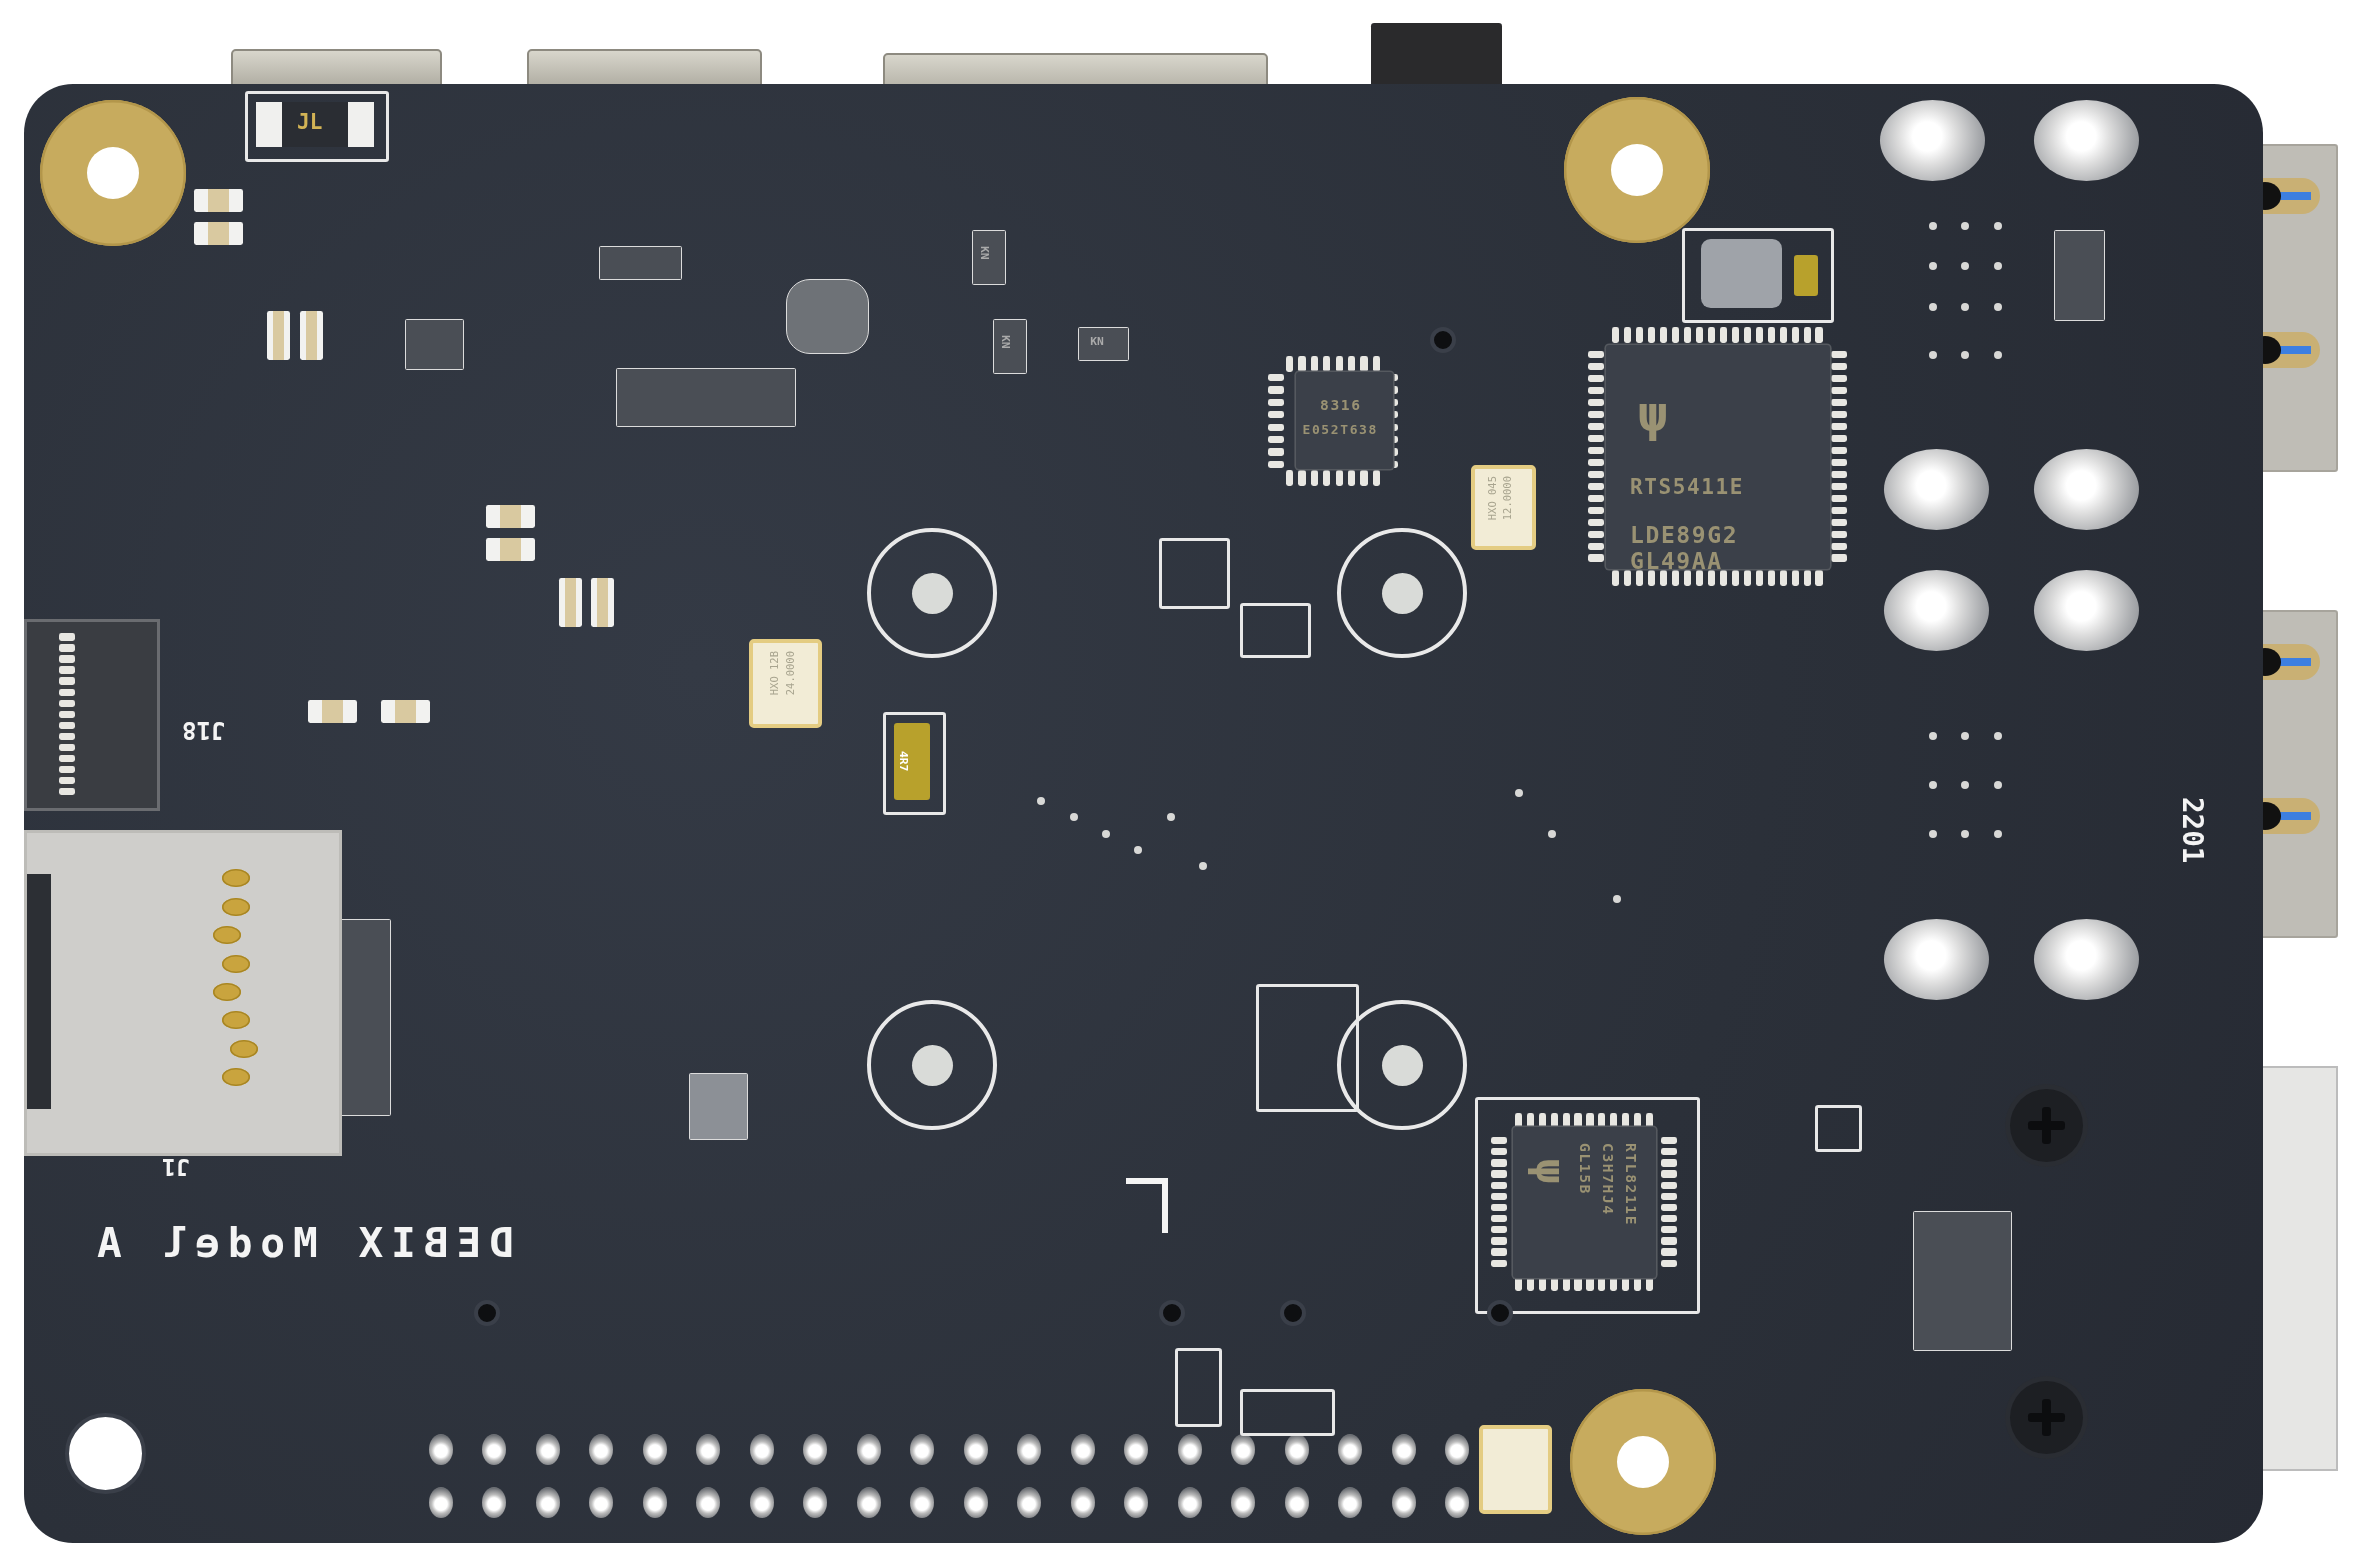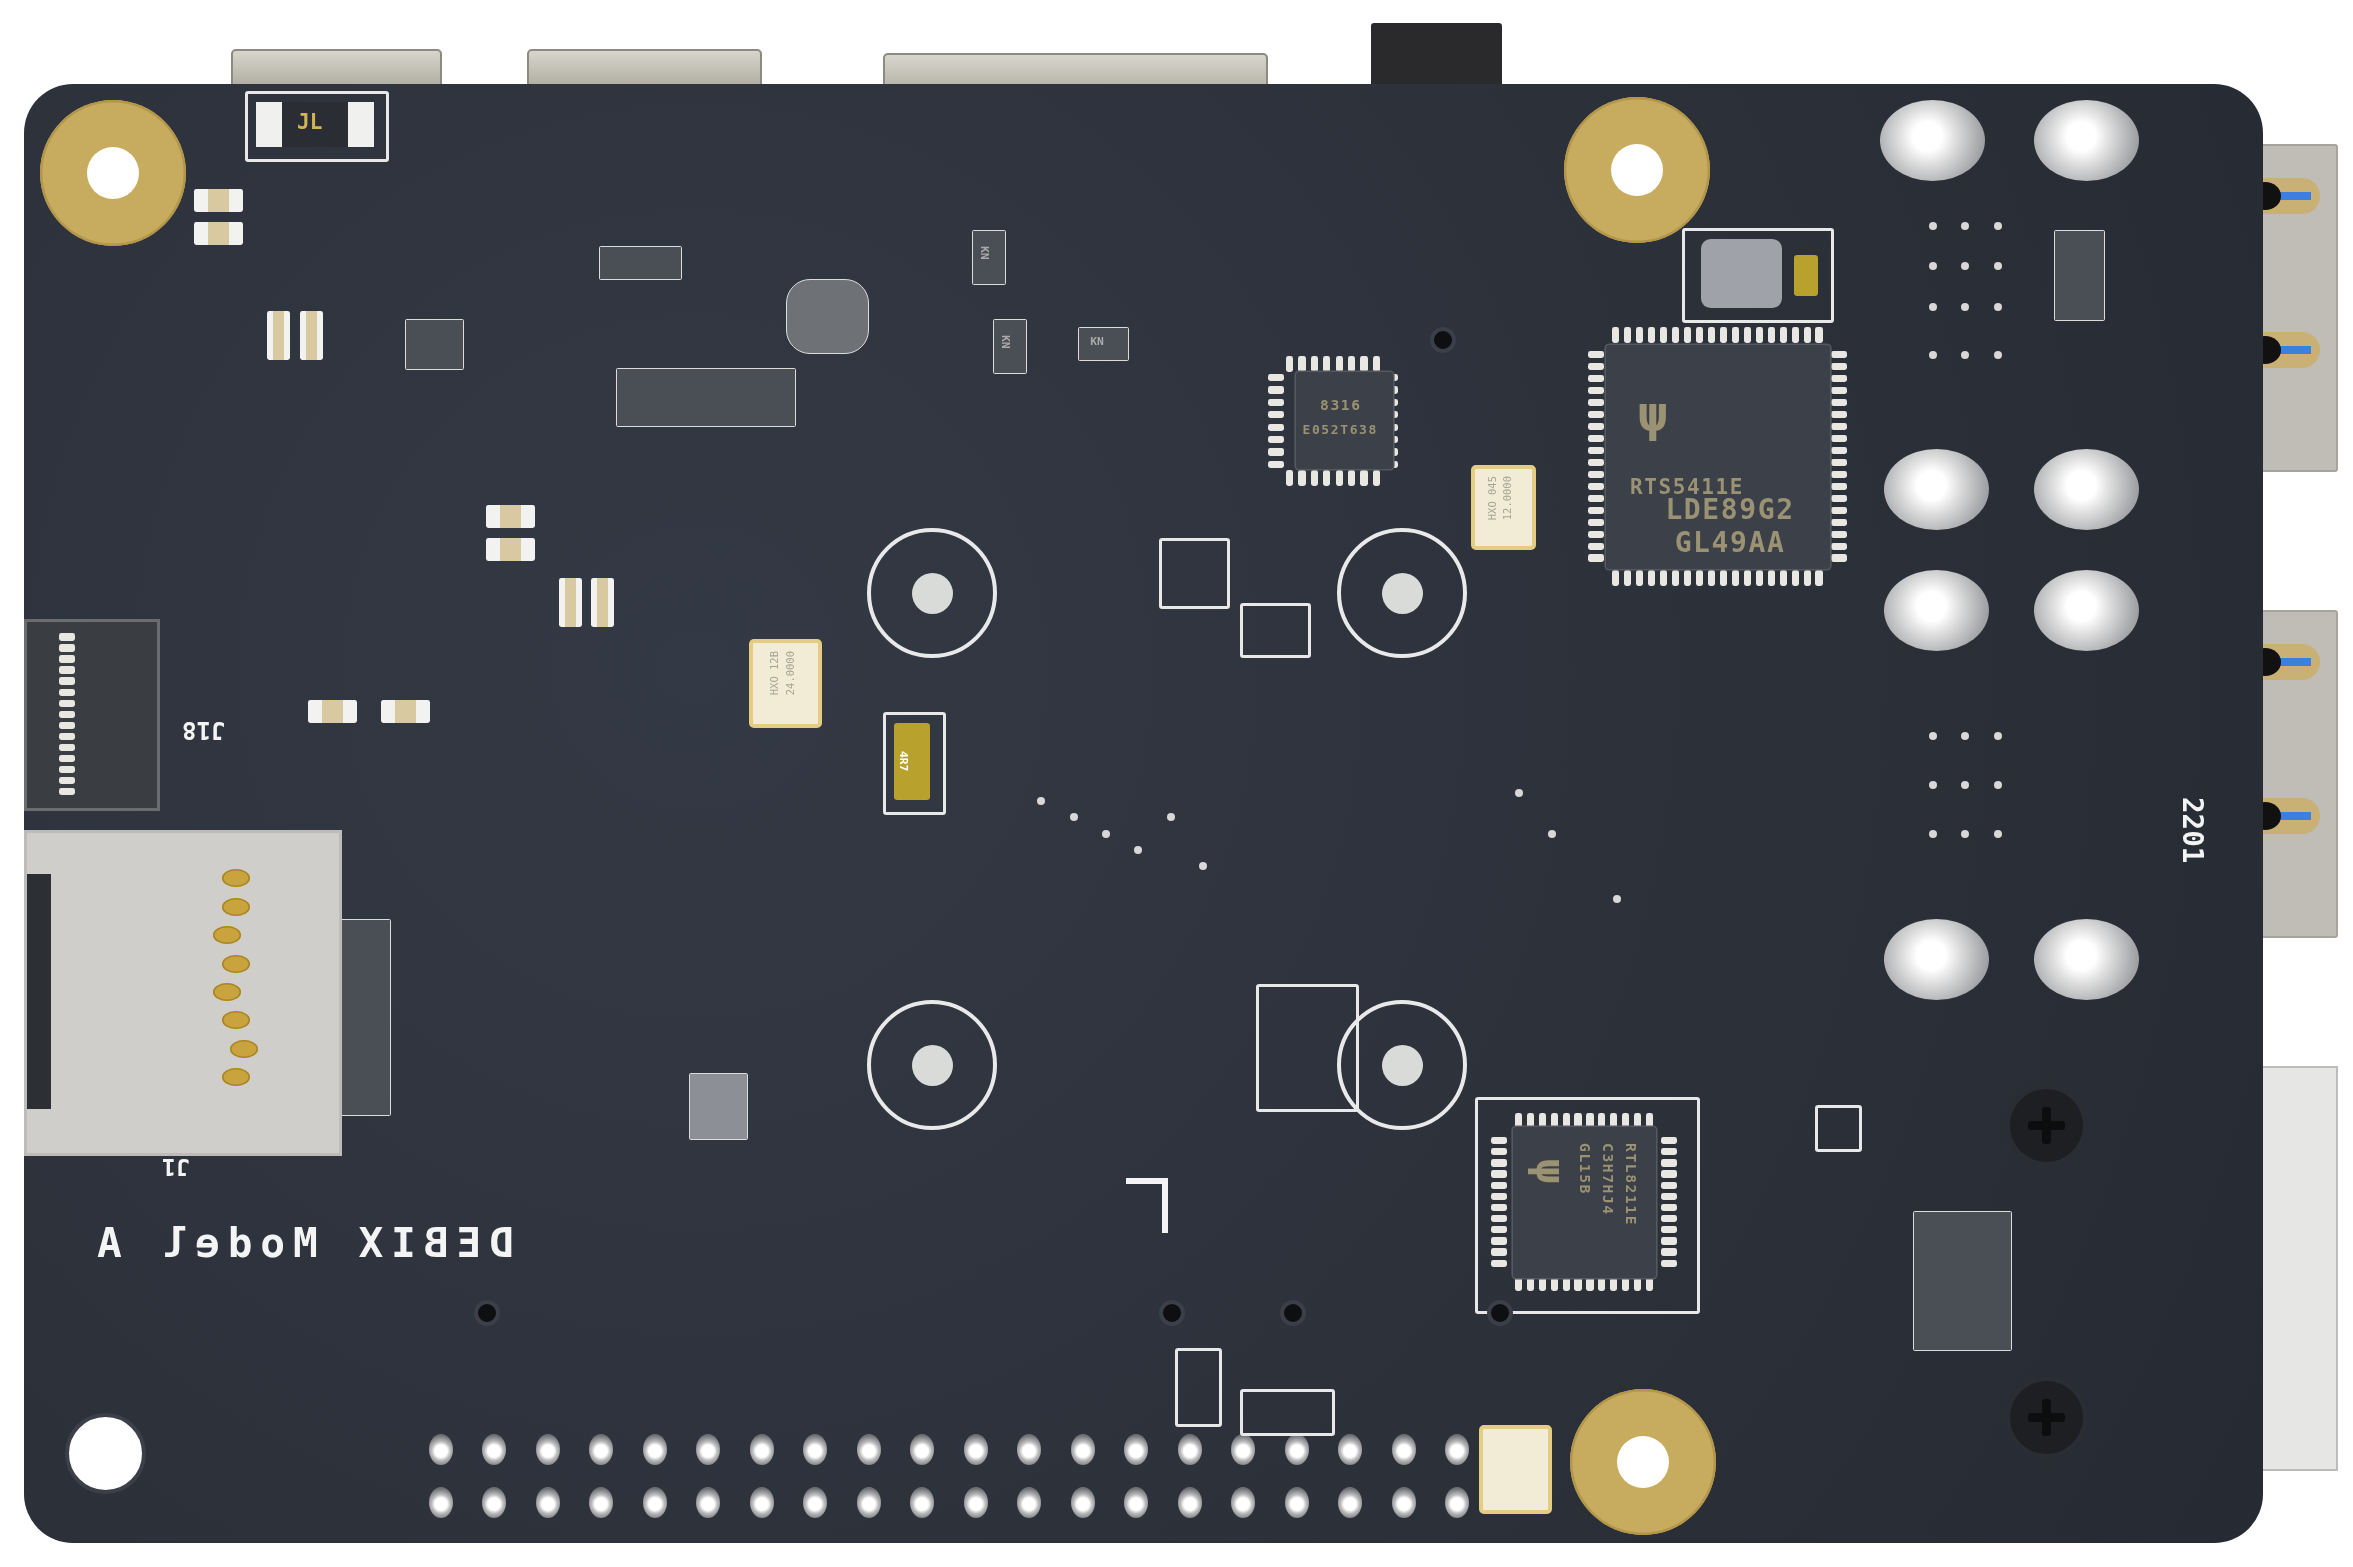--- a/index.html
+++ b/index.html
@@ -176,21 +176,21 @@
         <span></span>
         <span></span>
         <span></span>
         <span></span>
         <span></span>
         <span></span>
       </div>
     <div class="chip abs" style="left:18px;top:18px;width:224px;height:224px;">
       <div class="chip-text" style="left:32px;top:41px;font-size:49px;">ψ</div>
       <div class="chip-text" style="left:24px;top:130px;font-size:21px;">RTS5411E</div>
-      <div class="chip-text" style="left:24px;top:148px;font-size:28px;text-align:center;">LDE89G2 GL49AA</div>
+      <div class="chip-text" style="left:24px;top:177px;font-size:23px;">LDE89G2 GL49AA</div>
     </div>
   </div>
 
   <div class="abs silk-box" style="left:1658px;top:144px;width:146px;height:89px;">
     <div class="abs inductor" style="left:16px;top:8px;width:81px;height:69px;"></div>
     <div class="abs yellow-res" style="left:109px;top:24px;width:24px;height:41px;"></div>
   </div>
 
   <div class="abs crystal" style="left:1447px;top:381px;width:57px;height:77px;">
     <div class="crystal-text" style="left:26px;top:6.5px;">12.0000</div>

